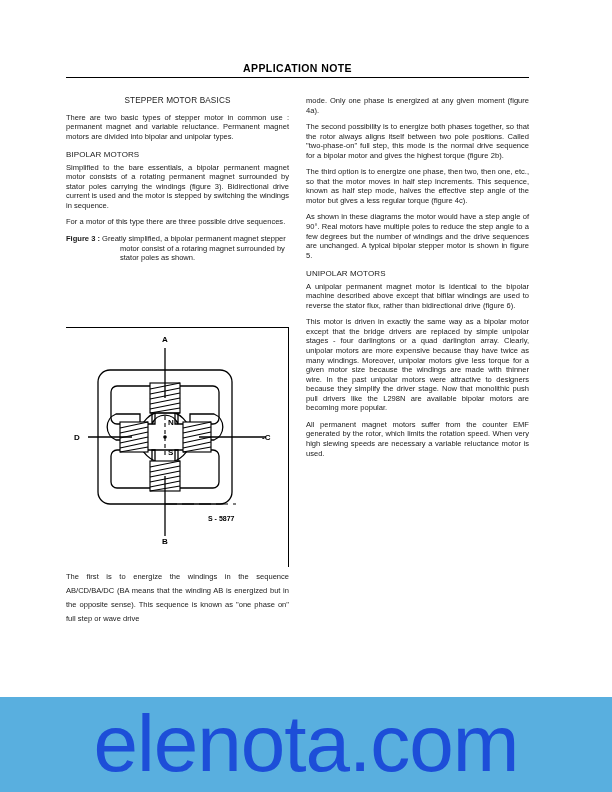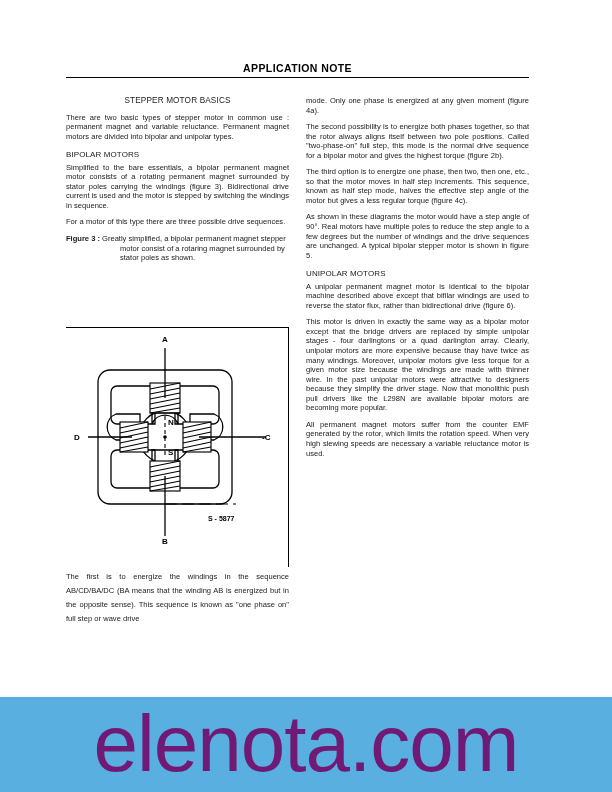--- a/index.html
+++ b/index.html
@@ -125,21 +125,21 @@
     background: #59afdf;
   }
   .watermark {
     position: absolute;
     left: 0;
     top: 700px;
     width: 612px;
     text-align: center;
     font-size: 80px;
     line-height: 88px;
-    color: #701a75;
+    color: #1d4ed8;
     font-family: "Liberation Sans", sans-serif;
     font-weight: normal;
     letter-spacing: -1px;
     white-space: nowrap;
   }
 </style>
 </head>
 <body>
 
 <div class="page">

